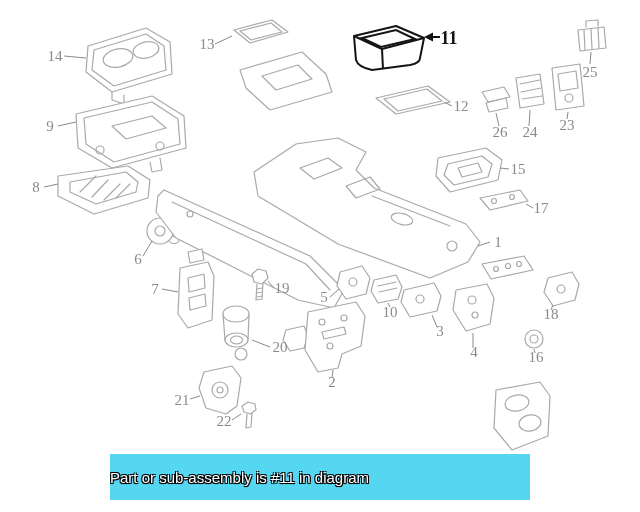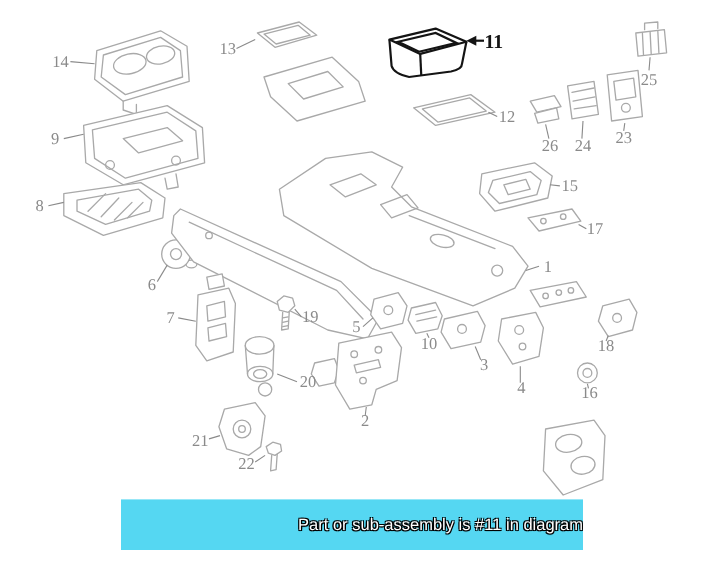--- a/index.html
+++ b/index.html
@@ -12,21 +12,21 @@
   svg{position:absolute;left:0;top:0}
   .ln{fill:none;stroke:var(--line);stroke-width:1.2;stroke-linejoin:round;stroke-linecap:round}
   .lnf{fill:#ffffff;stroke:var(--line);stroke-width:1.2;stroke-linejoin:round}
   .ldr{fill:none;stroke:var(--label);stroke-width:1}
   .hl{fill:#ffffff;stroke:var(--highlight);stroke-width:2;stroke-linejoin:round}
   .hll{fill:none;stroke:var(--highlight);stroke-width:2}
   .num{font:15px "Liberation Serif",serif;fill:var(--label);text-anchor:middle}
   .num-hl{font:bold 18px "Liberation Serif",serif;fill:var(--highlight);text-anchor:middle}
   .banner{position:absolute;left:110px;top:454px;width:420px;height:46px;
           background:var(--banner-bg);display:flex;flex-direction:column;
-          justify-content:center;align-items:flex-end}
+          justify-content:center;align-items:flex-start}
   .banner span{display:block;color:var(--banner-text);font-size:15px;line-height:21px;
           text-shadow:-1px -1px 0 #000,1px -1px 0 #000,-1px 1px 0 #000,1px 1px 0 #000,0 1px 1px #000}
 </style>
 </head>
 <body>
 
 <svg width="640" height="452" viewBox="0 0 640 452">
 
   <g>
     <path class="lnf" d="M88,46 L146,28 L170,42 L172,74 L112,92 L86,72 Z"></path>

